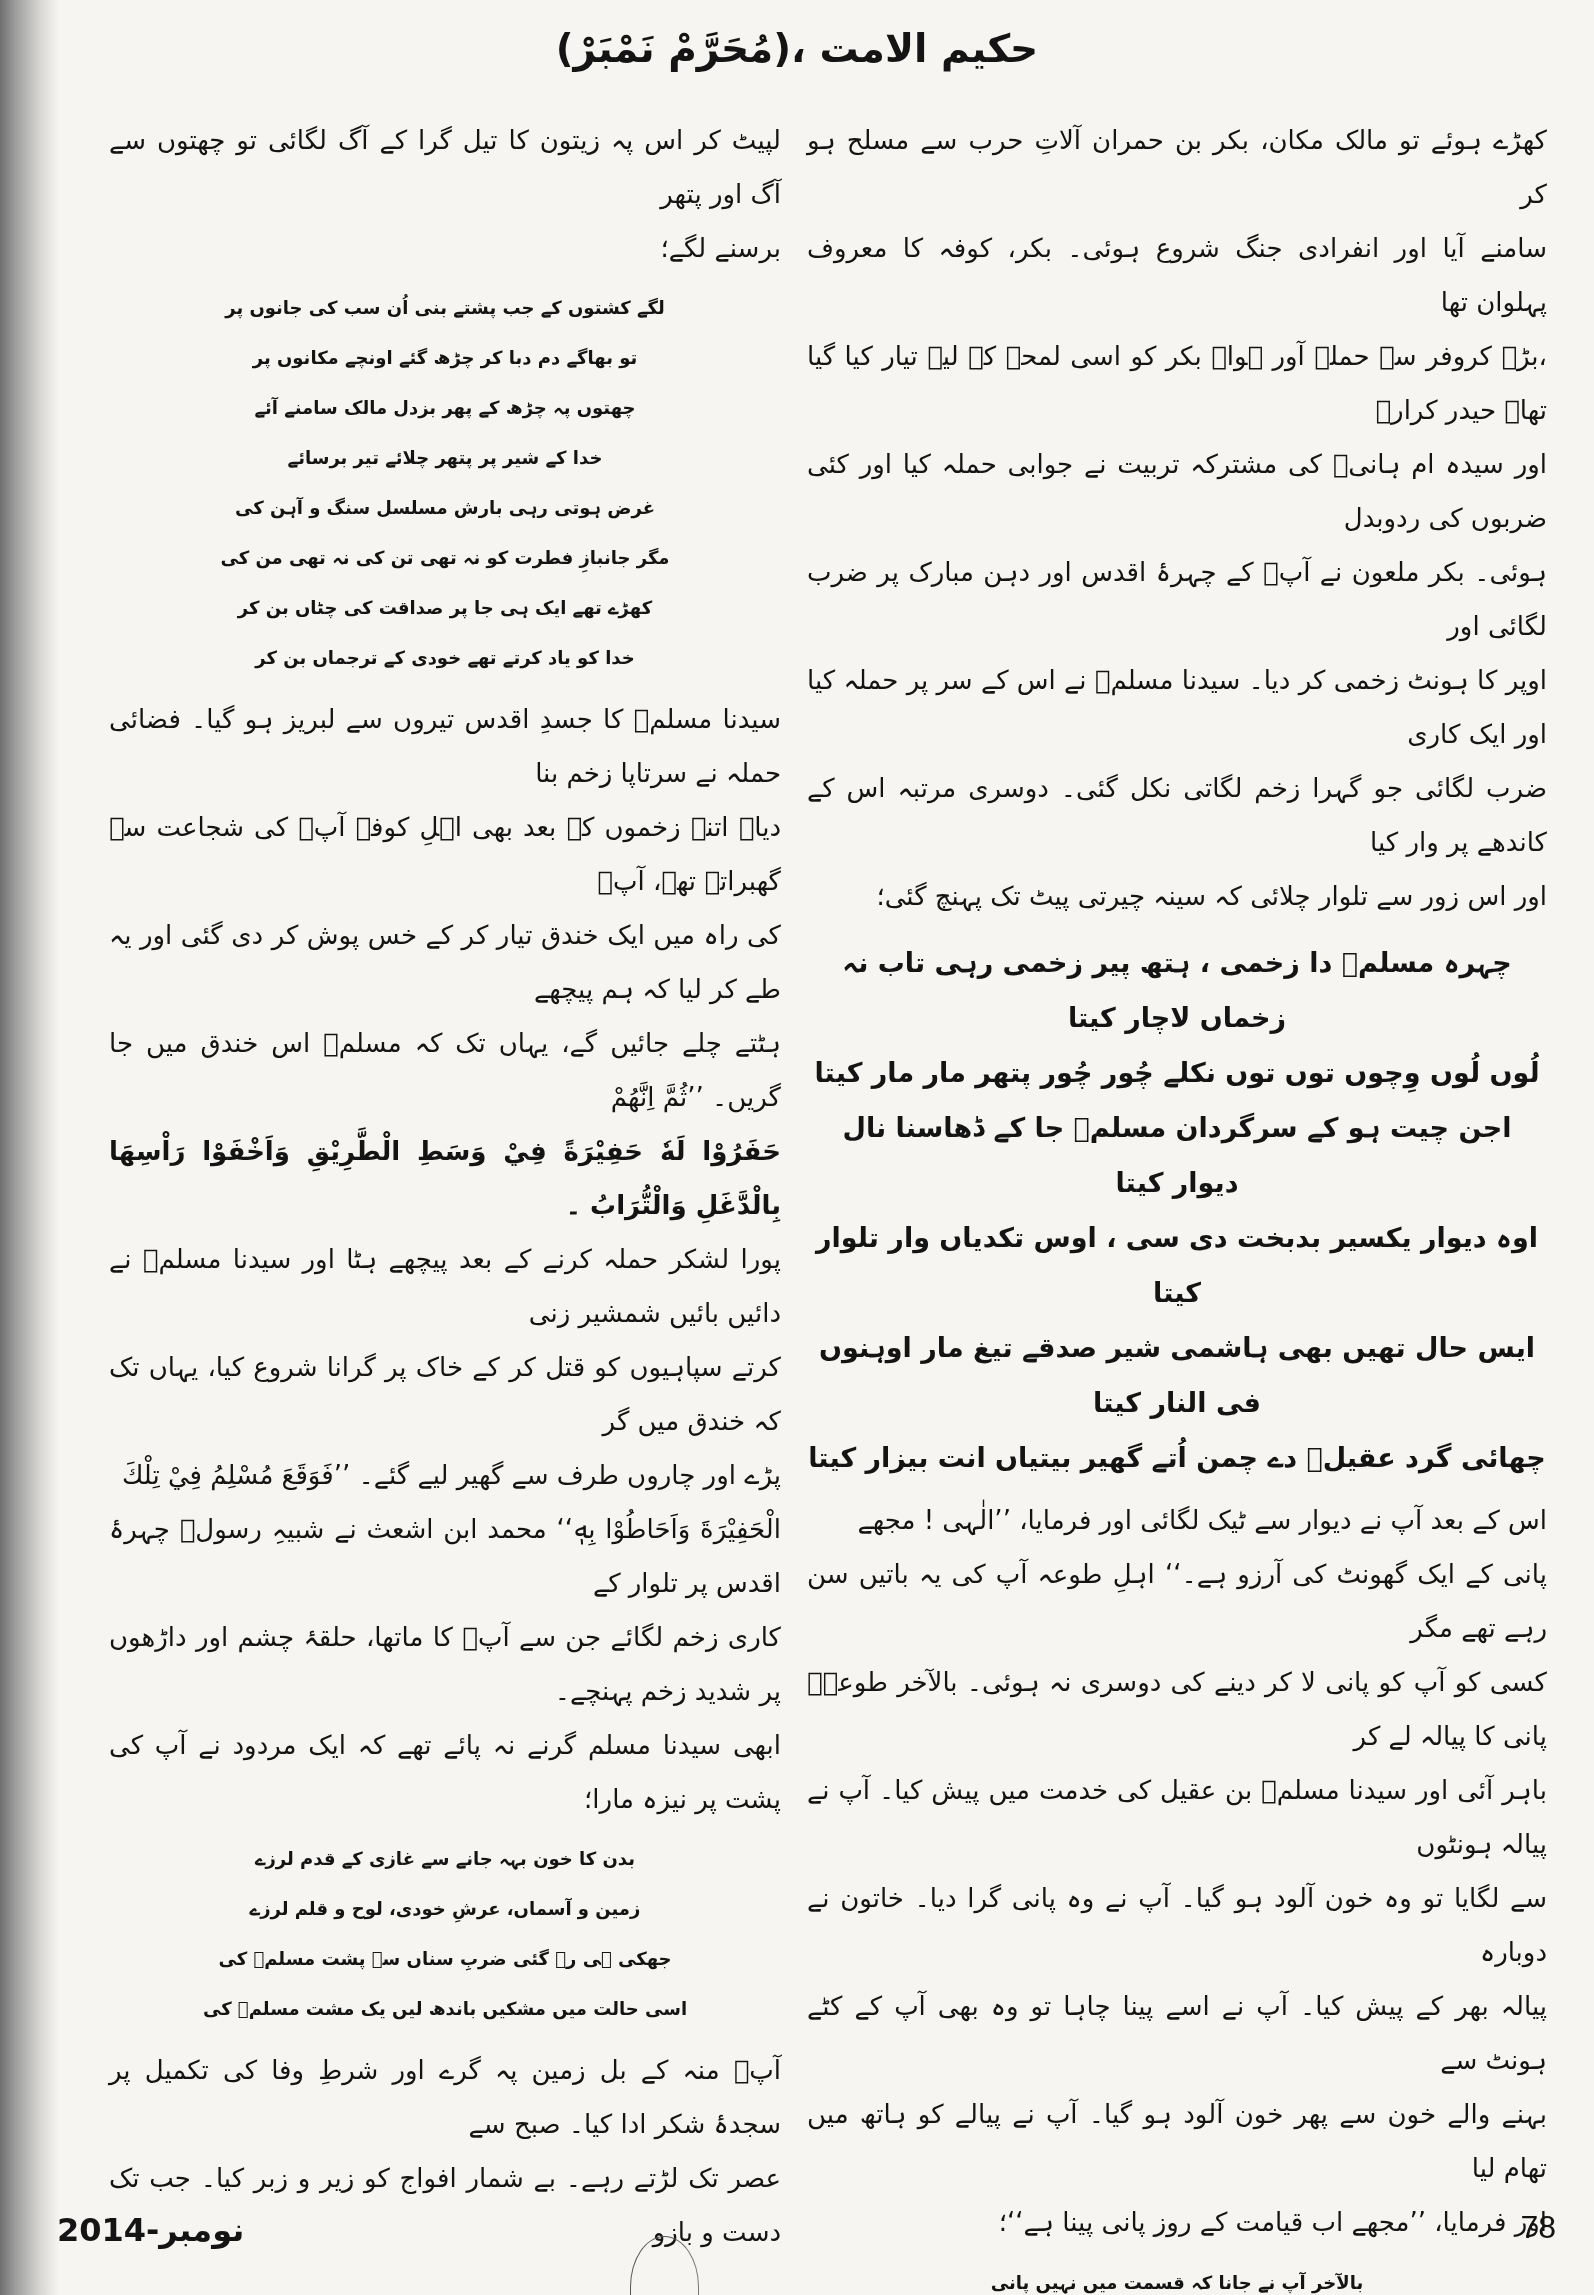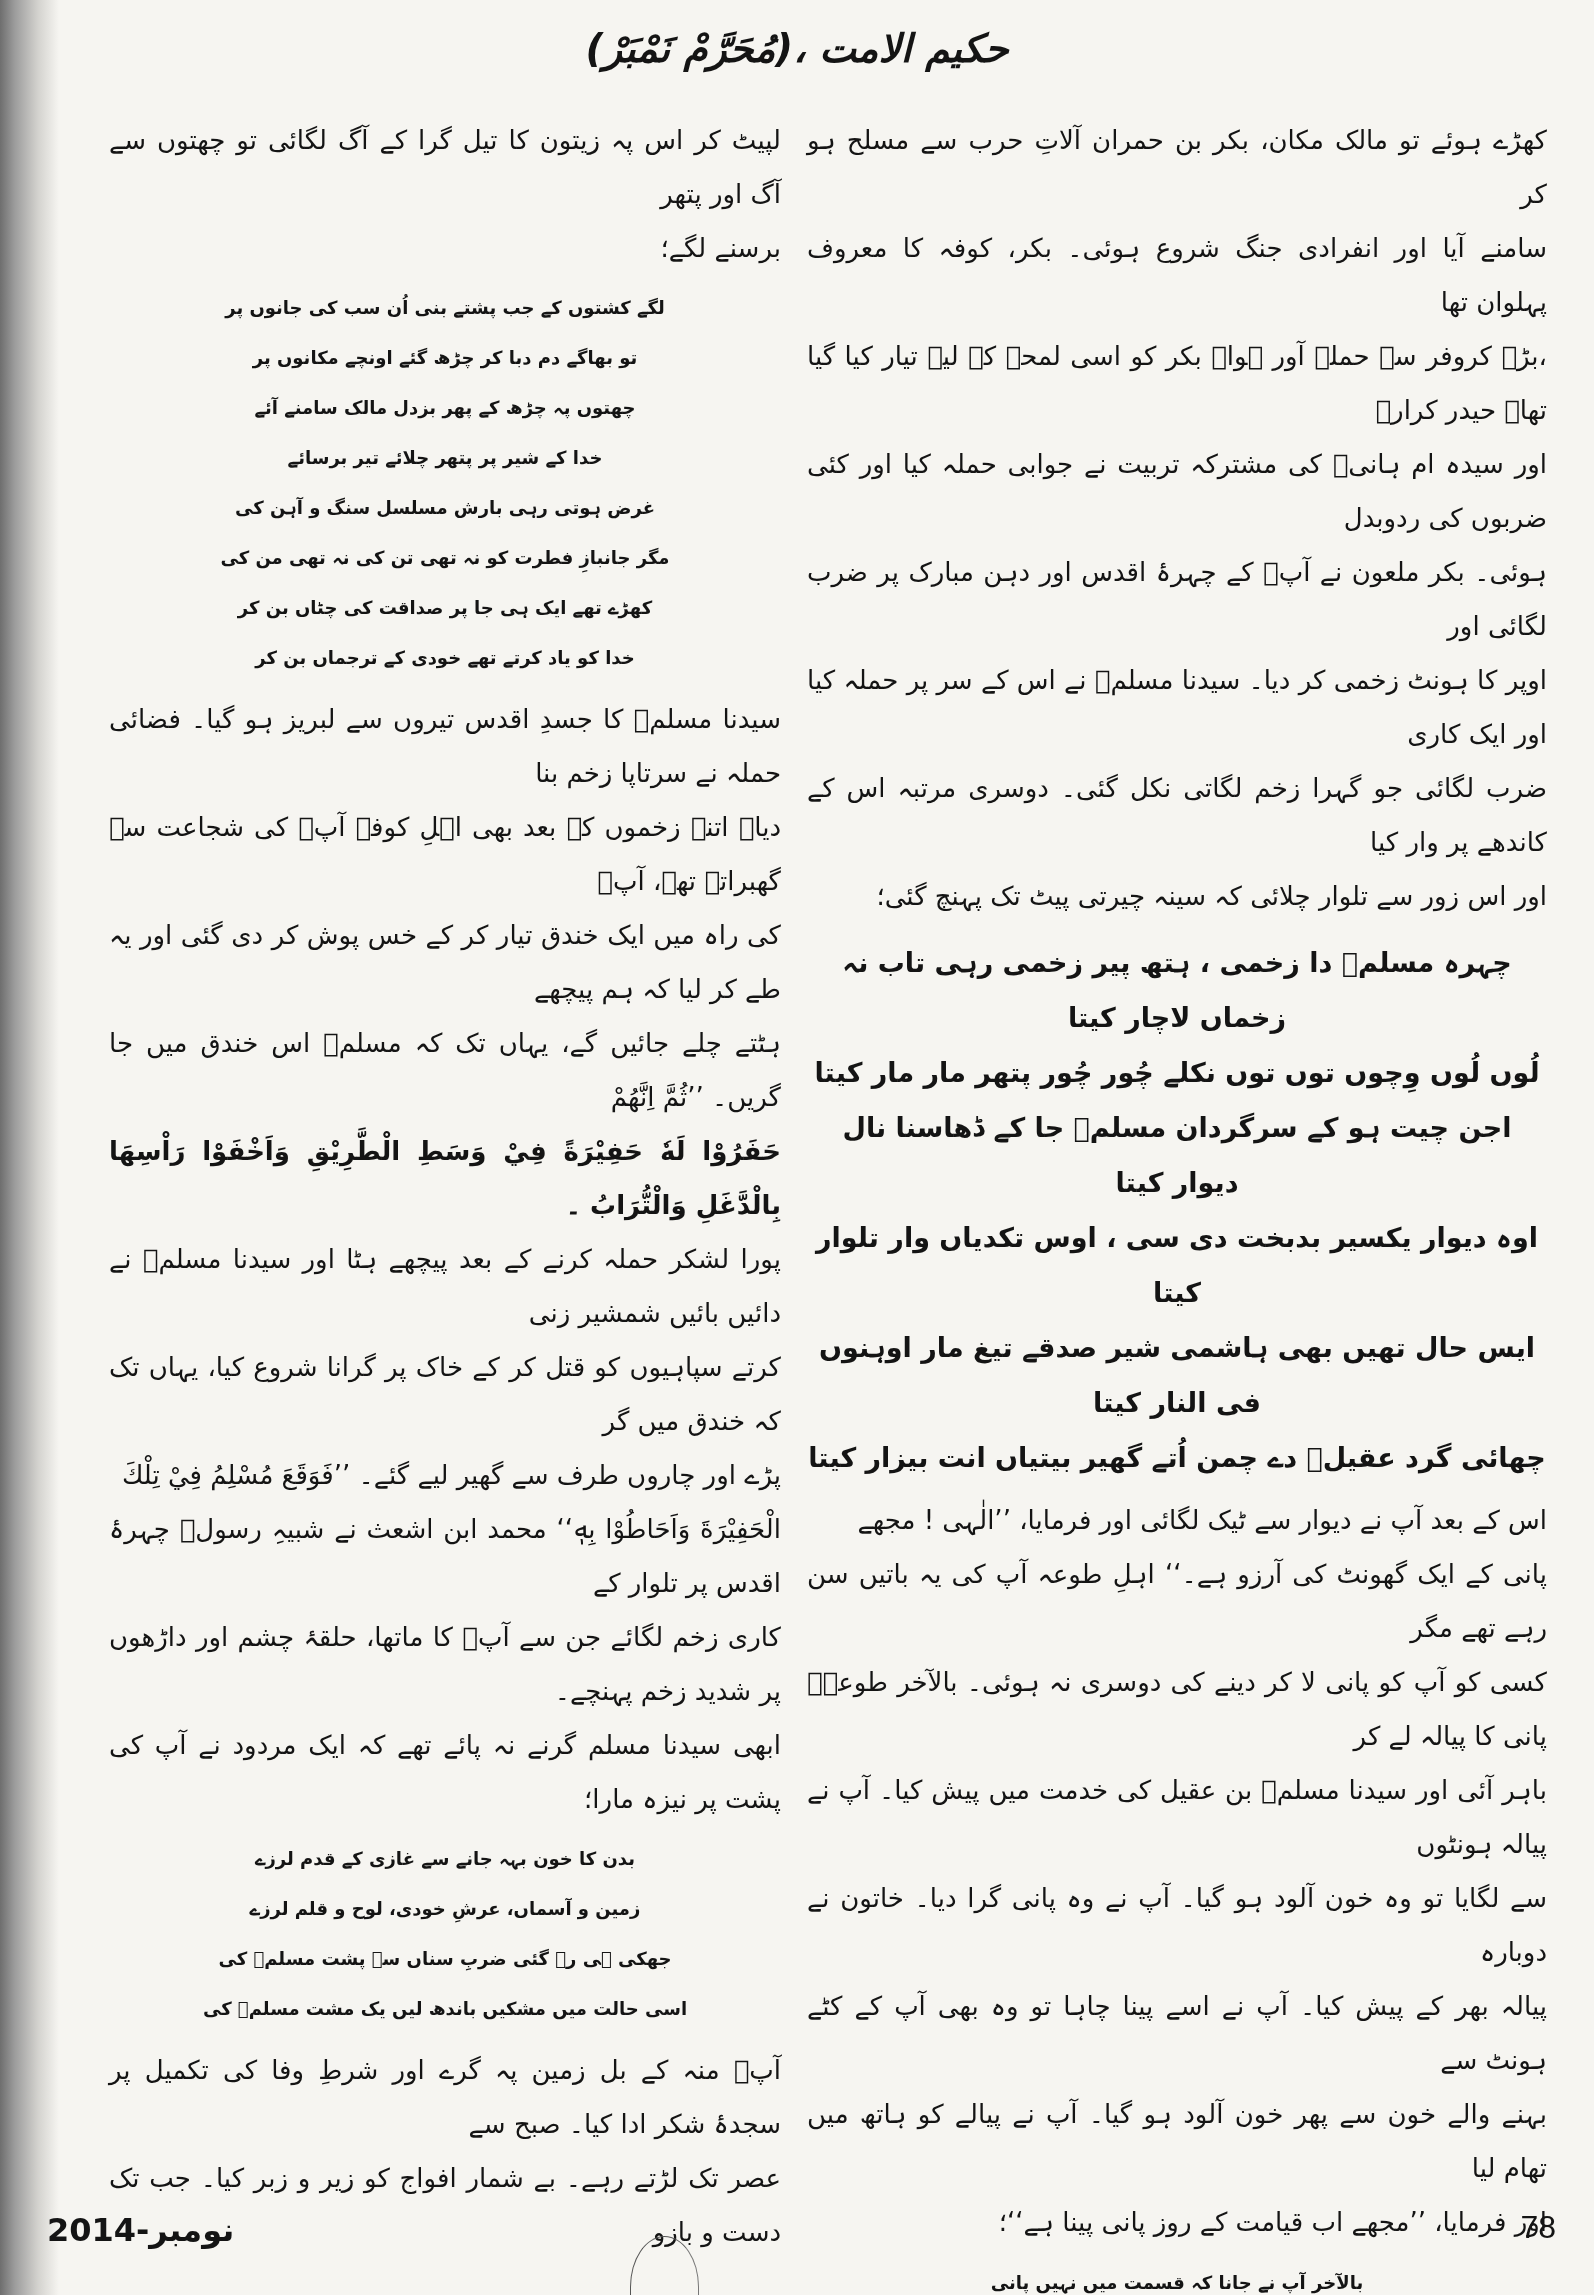--- a/index.html
+++ b/index.html
@@ -10,21 +10,21 @@
     color: #141414;
     position: relative;
   }
   .gutter-shadow {
     position: absolute; left: 0; top: 0; width: 59px; height: 2295px;
     background: linear-gradient(to right, #6e6e6e 0%, #9c9c9c 25%, #d4d3cf 65%, rgba(246,245,241,0) 100%);
   }
   .page-header {
     position: absolute; top: 23.5px; left: 0; width: 1594px; text-align: center;
     direction: rtl;
-    font-size: 39px; font-weight: bold; line-height: 50px; font-style: italic;
+    font-size: 39px; font-weight: bold; line-height: 50px;
   }
   .column {
     position: absolute; top: 113px; direction: rtl;
     font-size: 26px;
   }
   .col-right { left: 807px; width: 740px; }
   .col-left  { left: 109px; width: 672px; }
   .prose {
     margin: 0; text-align: justify; text-align-last: right;
     line-height: 54px;
@@ -35,21 +35,21 @@
     font-size: 18px;
   }
   .verse-punjabi { line-height: 55px; font-size: 27px; }
   .block { margin-bottom: 8.4px; }
   .prose.arabic { font-weight: bold; }
   .footer-page-number {
     position: absolute; right: 38px; top: 2209px;
     font-family: "Liberation Sans", sans-serif; font-size: 32px;
   }
   .footer-date {
-    position: absolute; left: 47px; top: 2211px; direction: rtl;
+    position: absolute; left: 57px; top: 2211px; direction: rtl;
     font-size: 32px; font-weight: bold;
   }
   .faint-arc {
     position: absolute; left: 630px; top: 2236px; width: 67px; height: 101px;
     border: 0.8px solid #555; border-bottom: none; border-radius: 50% 50% 0 0;
     border-right-color: #777;
   }
 </style>
 </head>
 <body>

